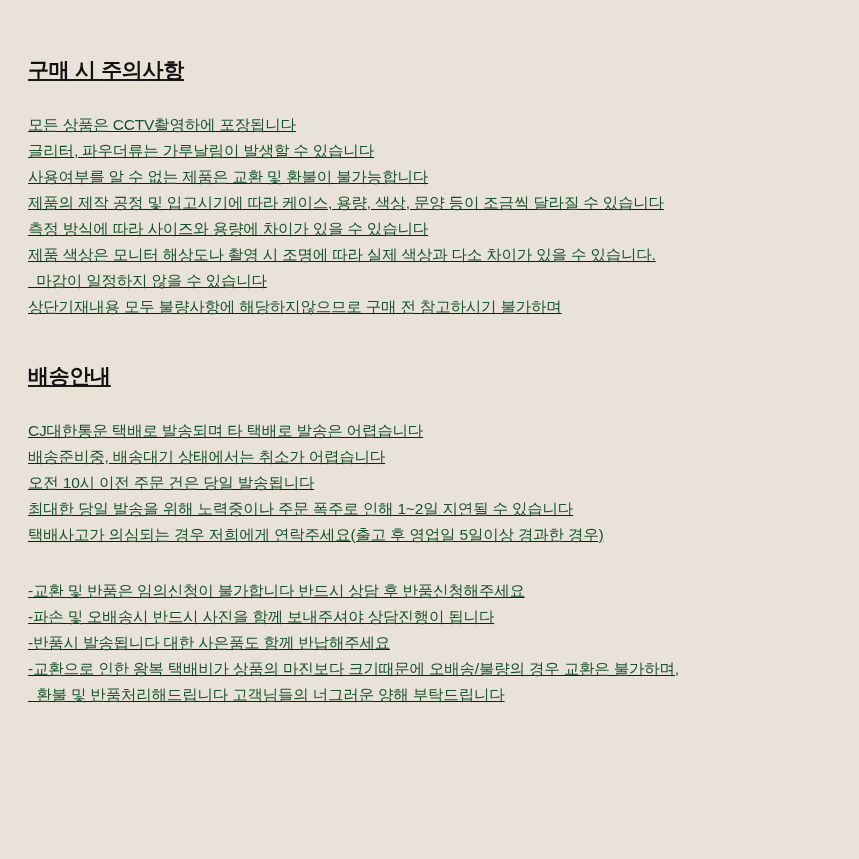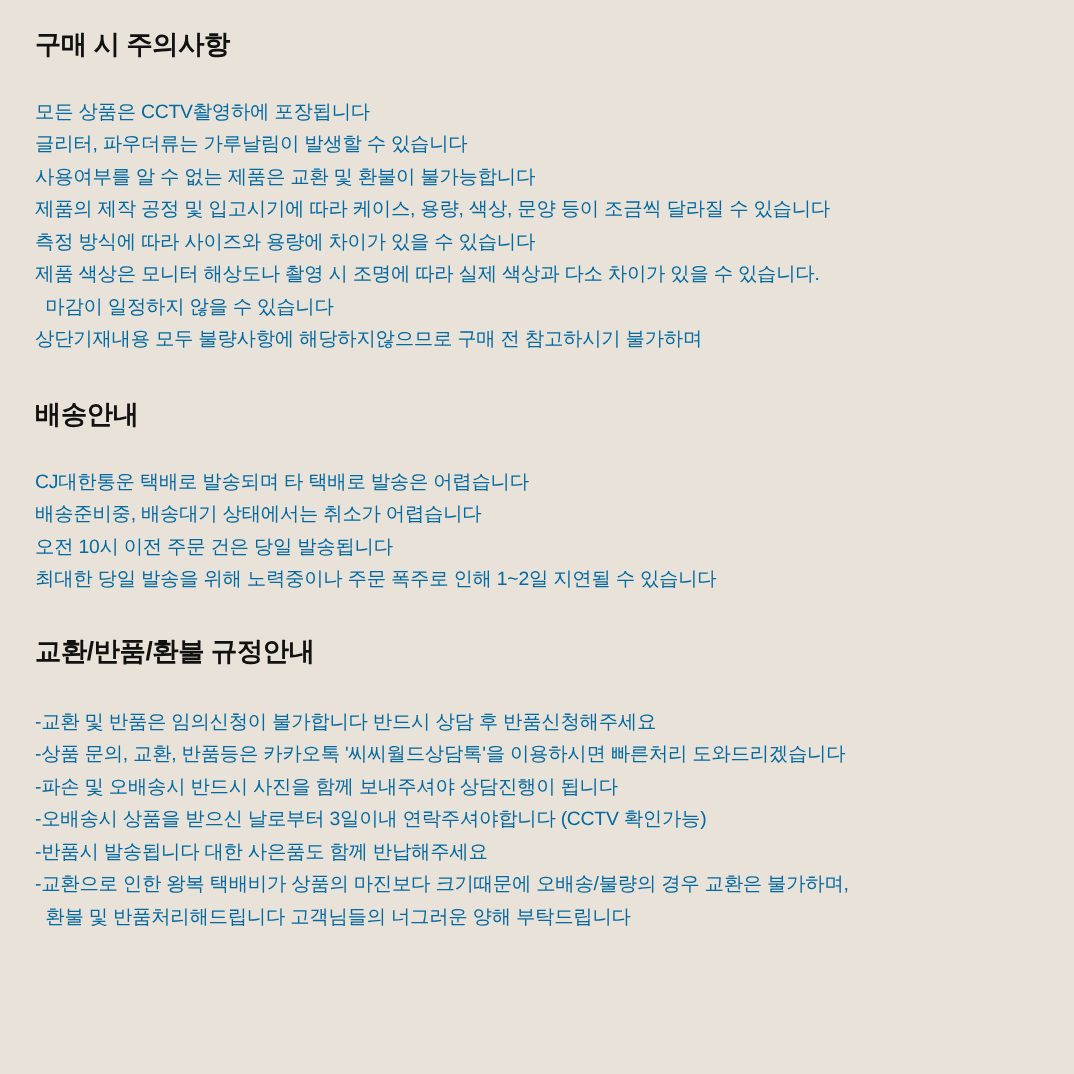--- a/index.html
+++ b/index.html
@@ -11,22 +11,23 @@
     height: 859px;
     background: #e9e2d8;
     font-family: "Liberation Sans", sans-serif;
     color: #1b1b1b;
     overflow: hidden;
   }
   .page {
     width: 859px;
     height: 859px;
     box-sizing: border-box;
-    padding: 21px 26px 10px 26px;
+    padding: 56px 26px 10px 26px;
     position: relative;
+    text-decoration: underline;
   }
   .section {
     margin-bottom: 4px;
   }
   .section-title {
     font-size: 21px;
     font-weight: bold;
     letter-spacing: -0.3px;
     color: #111111;
     margin: 0 0 26px 0;
@@ -34,28 +35,28 @@
   }
   .section + .section .section-title {
     margin-top: 4px;
   }
   .lines {
     padding-left: 2px;
   }
   .line {
     font-size: 15.5px;
     line-height: 26px;
-    color: #0369a1;
+    color: #14532d;
     white-space: pre;
     letter-spacing: -0.2px;
   }
   #sec-notice .section-title { margin-bottom: 28px; }
   #sec-shipping .section-title { margin-bottom: 28px; }
   #sec-exchange .section-title { margin-bottom: 30px; }
-  #sec-shipping { margin-top: 32px; }
+  #sec-shipping { margin-top: 42px; }
   #sec-exchange { margin-top: 30px; }
 </style>
 </head>
 <body>
 
 <div class="page">
 
   <section class="section" id="sec-notice">
     <h2 class="section-title">구매 시 주의사항</h2>
     <div class="lines">
@@ -70,29 +71,27 @@
     </div>
   </section>
 
   <section class="section" id="sec-shipping">
     <h2 class="section-title">배송안내</h2>
     <div class="lines">
       <div class="line">CJ대한통운 택배로 발송되며 타 택배로 발송은 어렵습니다</div>
       <div class="line">배송준비중, 배송대기 상태에서는 취소가 어렵습니다</div>
       <div class="line">오전 10시 이전 주문 건은 당일 발송됩니다</div>
       <div class="line">최대한 당일 발송을 위해 노력중이나 주문 폭주로 인해 1~2일 지연될 수 있습니다</div>
+      <div class="line">택배사고가 의심되는 경우 저희에게 연락주세요(출고 후 영업일 5일이상 경과한 경우)</div>
     </div>
   </section>
 
   <section class="section" id="sec-exchange">
-    <h2 class="section-title">교환/반품/환불 규정안내</h2>
     <div class="lines">
       <div class="line">-교환 및 반품은 임의신청이 불가합니다 반드시 상담 후 반품신청해주세요</div>
-      <div class="line">-상품 문의, 교환, 반품등은 카카오톡 '씨씨월드상담톡'을 이용하시면 빠른처리 도와드리겠습니다</div>
       <div class="line">-파손 및 오배송시 반드시 사진을 함께 보내주셔야 상담진행이 됩니다</div>
-      <div class="line">-오배송시 상품을 받으신 날로부터 3일이내 연락주셔야합니다 (CCTV 확인가능)</div>
       <div class="line">-반품시 발송됩니다 대한 사은품도 함께 반납해주세요</div>
       <div class="line">-교환으로 인한 왕복 택배비가 상품의 마진보다 크기때문에 오배송/불량의 경우 교환은 불가하며,</div>
       <div class="line">  환불 및 반품처리해드립니다 고객님들의 너그러운 양해 부탁드립니다</div>
     </div>
   </section>
 
 </div>
 
 </body></html>

